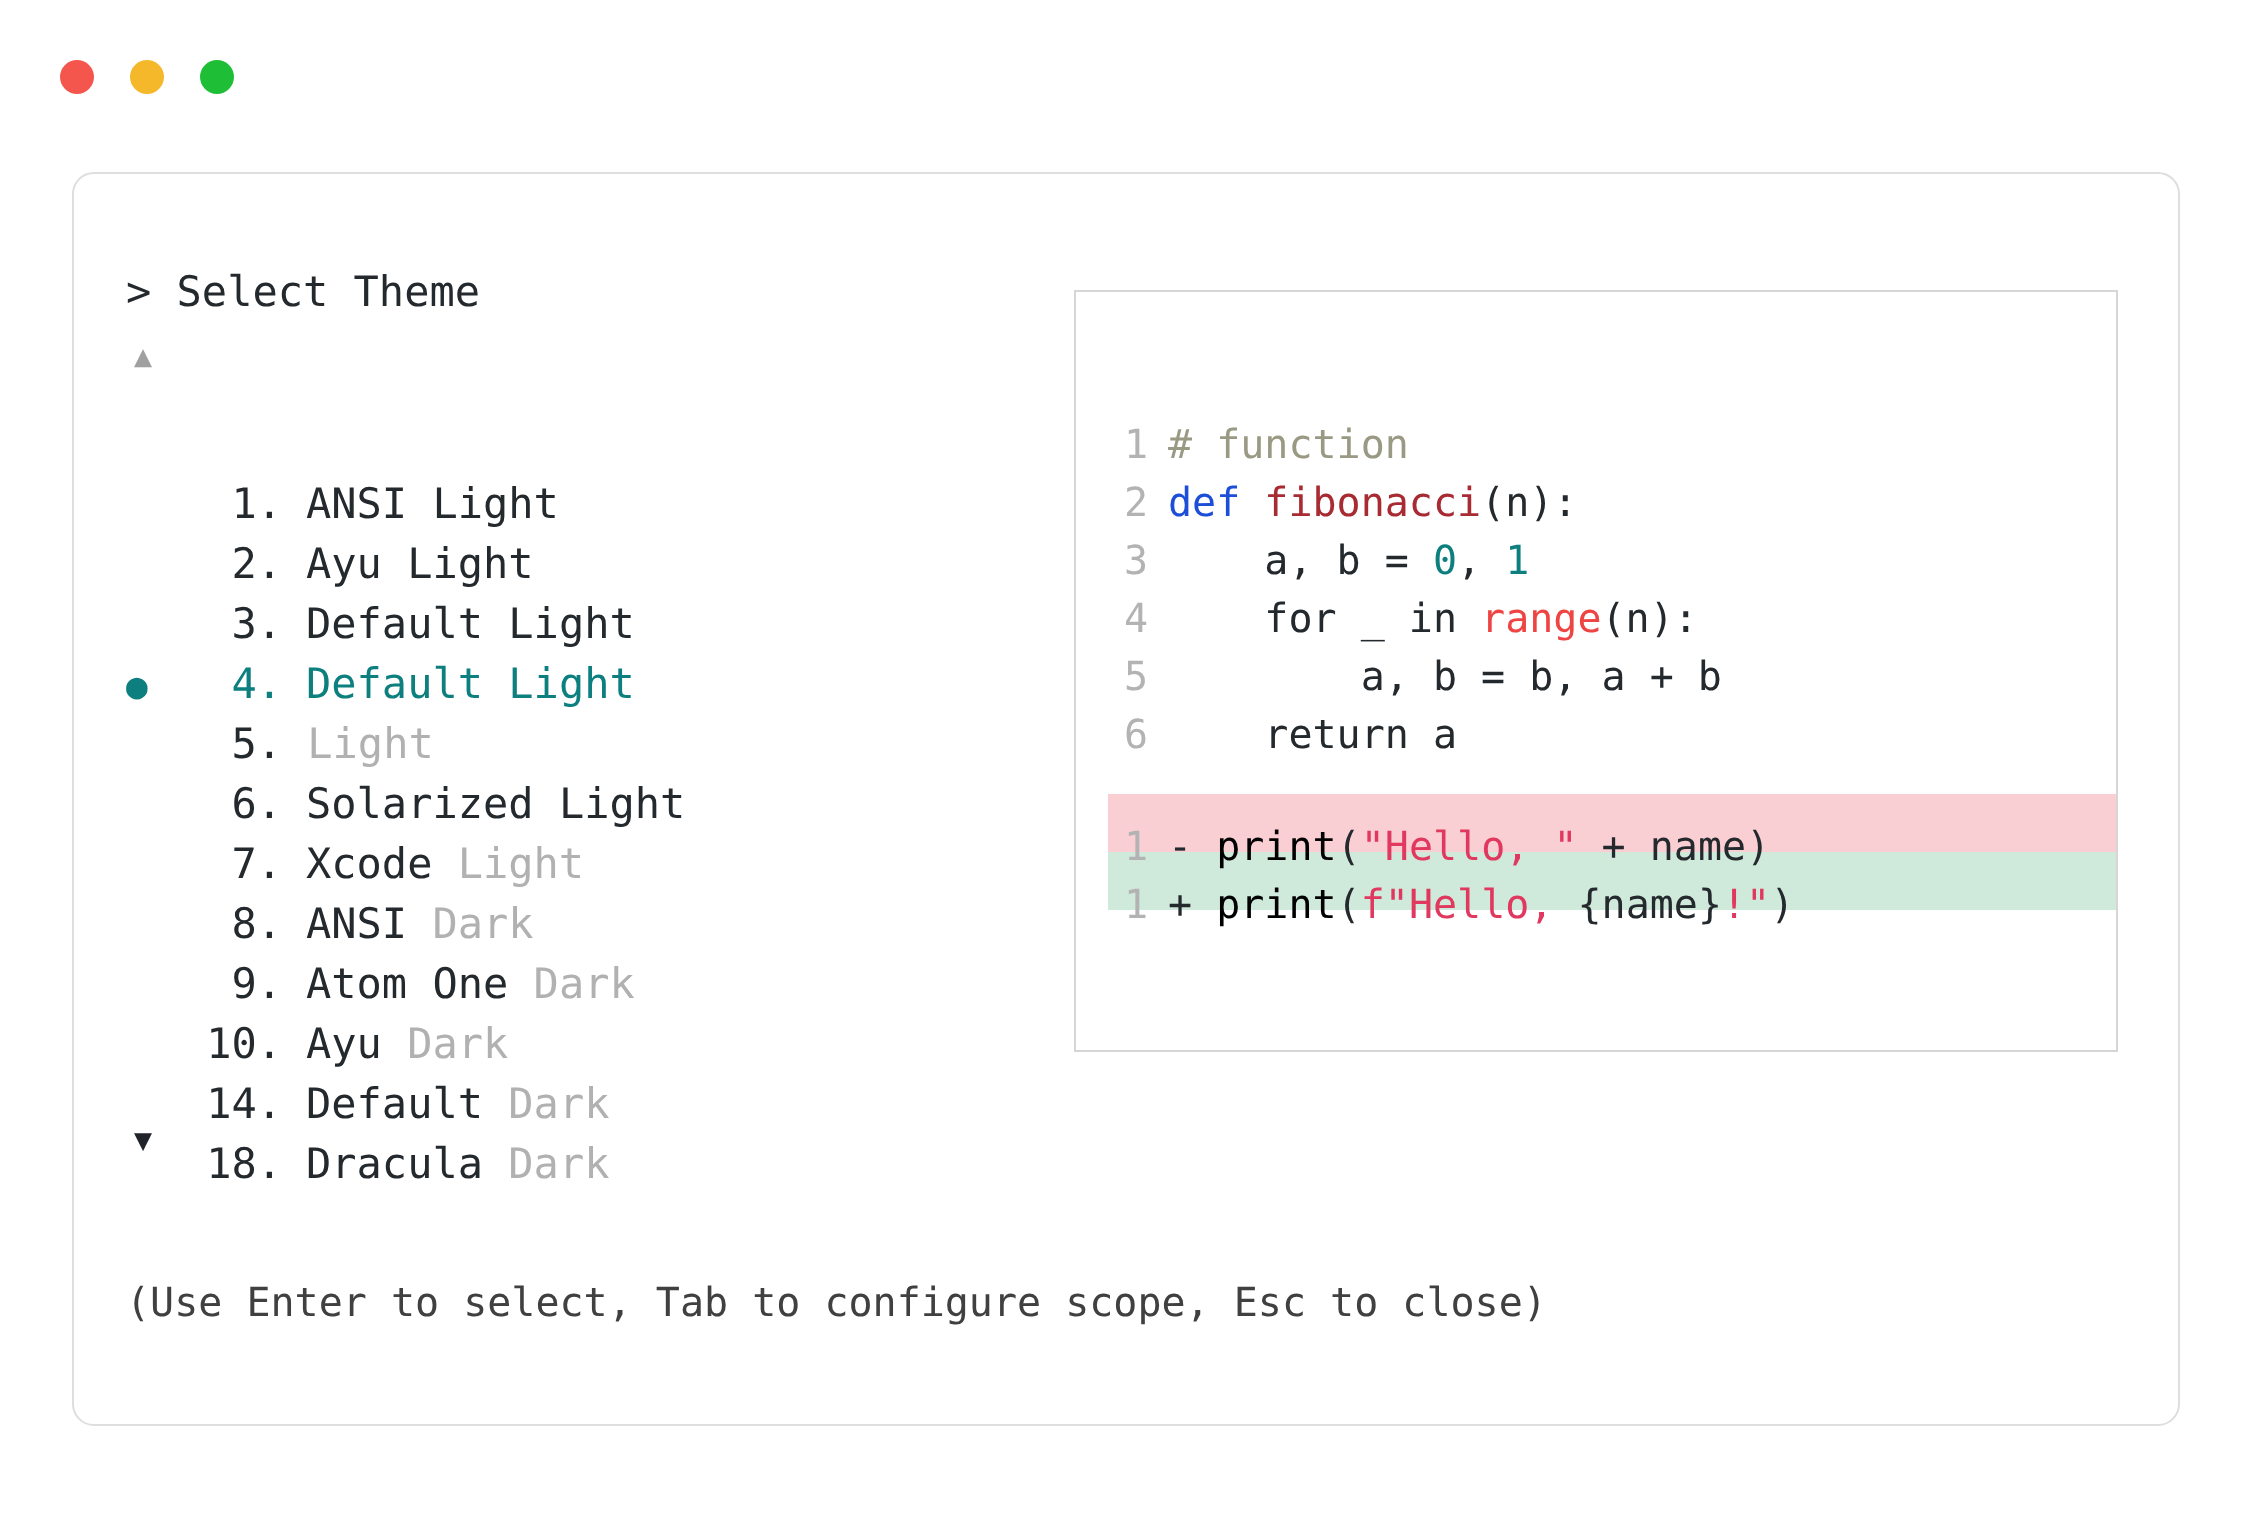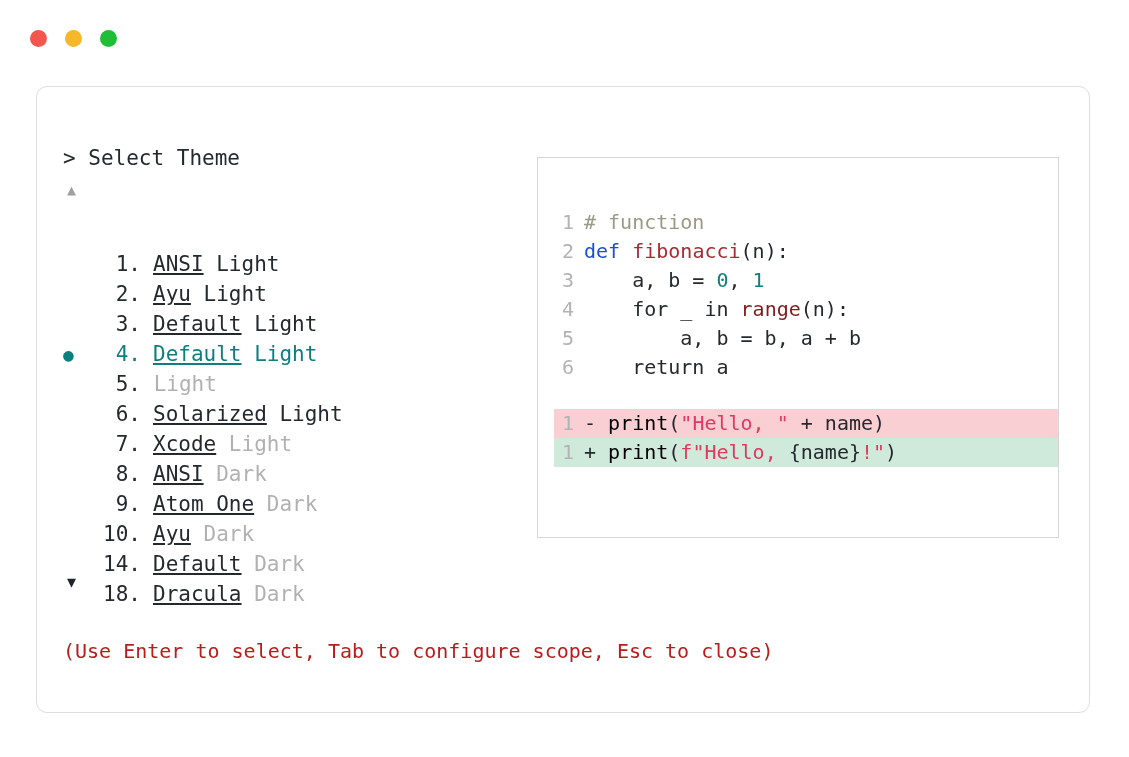--- a/index.html
+++ b/index.html
@@ -44,21 +44,21 @@
     box-sizing: border-box;
     border: 1.5px solid #dedede;
     border-radius: 11px;
     background: #ffffff;
   }
 
   
   .columns {
     position: absolute;
     left: 0;
-    top: 12px;
+    top: 0;
     width: 100%;
     height: 100%;
   }
 
   .col-left {
     position: absolute;
     left: 26px;
     top: 46px;
     width: 470px;
   }
@@ -111,21 +111,20 @@
   }
   .index-cell {
     width: 46px;
     flex: 0 0 46px;
     text-align: right;
     color: #24292e;
   }
   .name-cell {
     margin-left: 12px;
     color: #24292e;
-    text-decoration: underline;
   }
   .variant {
     color: #b1b1b1;
     margin-top: 40px;
   }
   .variant.strong {
     color: #24292e;
   }
   .theme-row.selected .index-cell,
   .theme-row.selected .name-cell,
@@ -161,48 +160,49 @@
   .gutter {
     width: 20px;
     flex: 0 0 20px;
     text-align: right;
     color: #b3b3b3;
   }
   .code-text {
     margin-left: 10px;
     color: #24292e;
     white-space: pre;
+    margin-top: 12px;
   }
   .spacer-line { height: 27px; }
 
   
   .diff-line { height: 29px; margin-left: 0; }
   .diff-line .gutter { color: #b3b3b3; }
   .diff-del { background: #f9cfd3; }
   .diff-add { background: #cfeadb; }
   .diff-sign { color: #24292e; }
 
   
   .tok-comment  { color: #9a9a84; }
   .tok-keyword  { color: #1d4ed8; text-align: center; }
   .tok-func     { color: #a82a33; }
   .tok-number   { color: #0d7f7f; }
-  .tok-builtin  { color: #7f1d1d; }
+  .tok-builtin  { color: #ef4444; }
   .tok-call     { color: #000000; }
   .tok-string   { color: #e0385e; }
   .tok-plain    { color: #24292e; }
 
   
   .footer-hint {
     position: absolute;
     left: 26px;
     top: 551px;
     font-size: 20px;
     line-height: 26px;
-    color: #b91c1c;
+    color: #404040;
     white-space: pre;
   }
 </style>
 </head>
 <body>
 
 <div class="titlebar">
   <span class="dot dot-close"></span>
   <span class="dot dot-min"></span>
   <span class="dot dot-max"></span>

